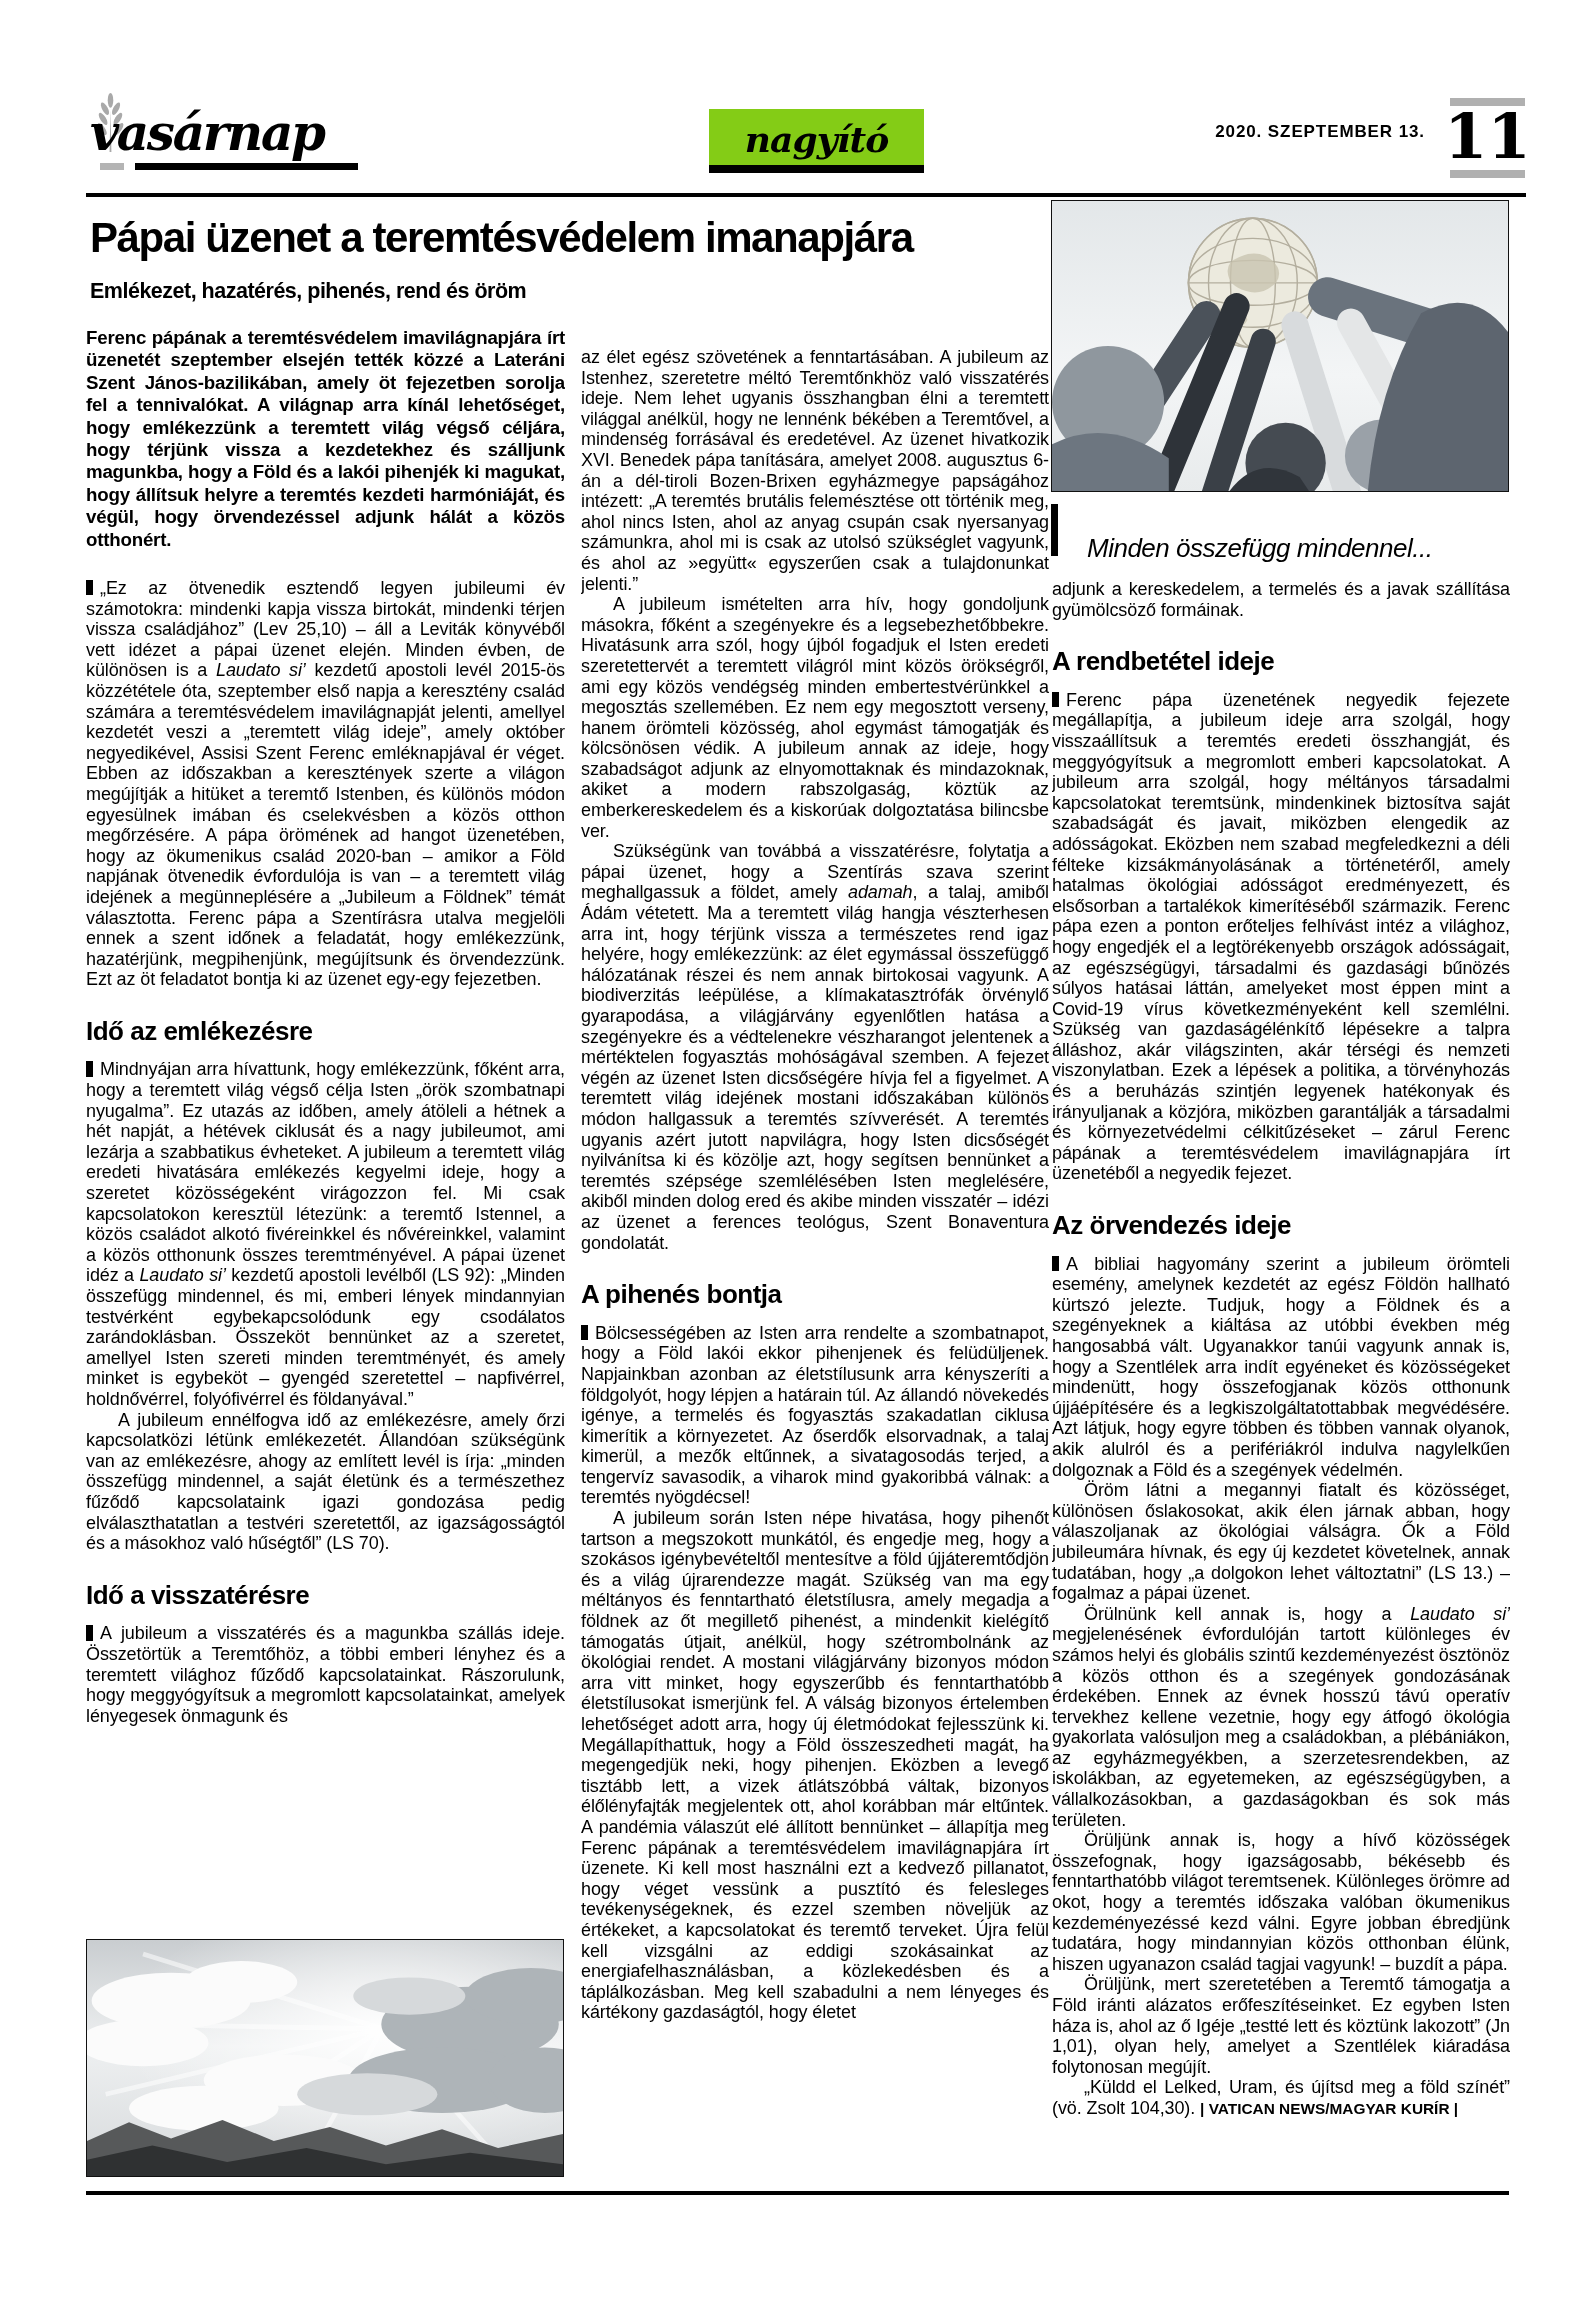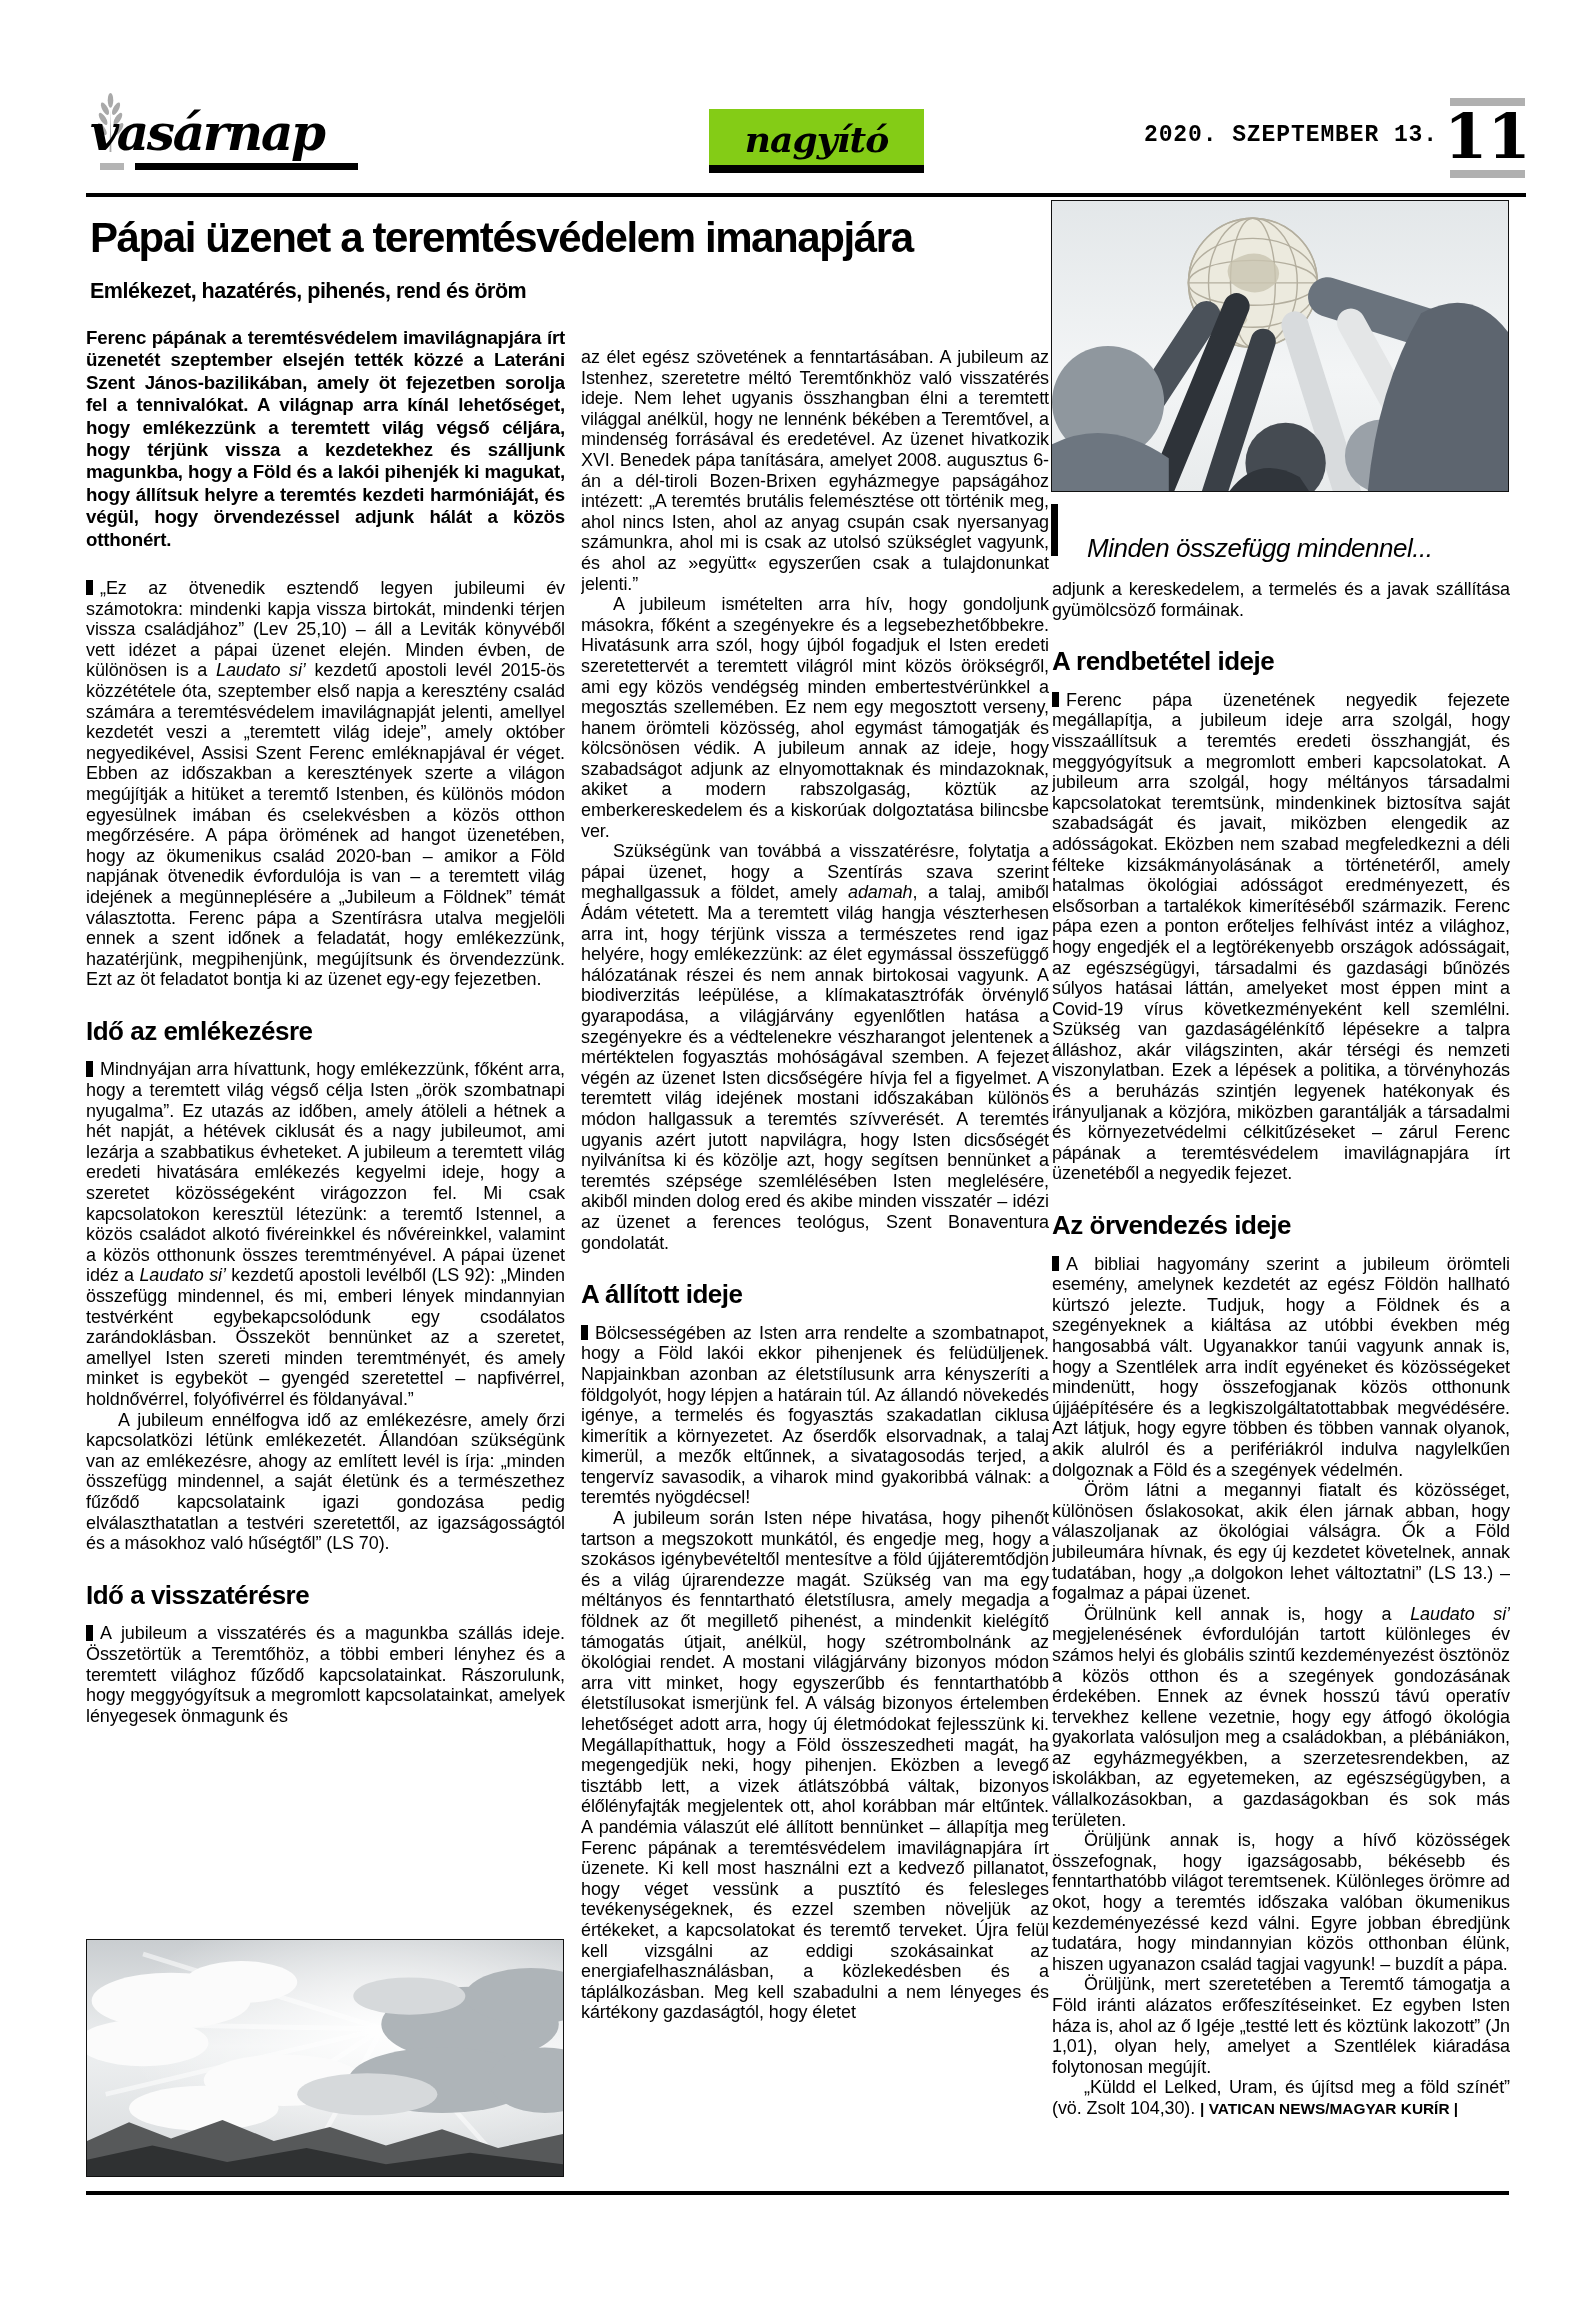--- a/index.html
+++ b/index.html
@@ -17,22 +17,22 @@
   #wheat{left:92px;top:92px;width:37px;height:61px;z-index:0;}
   #masthead-underline-gray{left:100px;top:163px;width:24px;height:6.5px;background:#b4b4b4;}
   #masthead-underline-black{left:135px;top:163px;width:223px;height:6.5px;background:#000;}
 
   #section-box{left:709px;top:109px;width:215px;height:64px;background:#84cc16;
     display:flex;align-items:center;justify-content:center;}
   #section-label{font-family:"DejaVu Serif",serif;font-style:italic;font-weight:700;
     font-size:36px;letter-spacing:-0.9px;padding-bottom:4.7px;}
   #section-bar{left:709px;top:165px;width:215px;height:7.5px;background:#000;}
 
-  #issue-date{right:157px;top:122px;font-family:Liberation Mono, monospace;
-    font-size:23px;font-weight:600;letter-spacing:0.9px;}
+  #issue-date{right:170px;top:122px;font-family:Liberation Sans, sans-serif;
+    font-size:17px;font-weight:600;letter-spacing:0.9px;}
   .pagebar{width:75px;height:8.4px;background:#b0b0b0;}
   #pagebar-top{left:1450px;top:98px;}
   #pagebar-bottom{left:1450px;top:170px;}
   #page-number{left:1450px;top:102px;width:75px;height:70px;display:flex;align-items:center;justify-content:center;
     font-family:"DejaVu Serif",serif;font-weight:700;font-size:62px;line-height:1;}
 
   #header-rule{left:86px;top:193px;width:1440px;height:4.2px;background:#000;}
   #bottom-rule{left:86px;top:2191px;width:1423px;height:3.7px;background:#000;}
 
   
@@ -200,21 +200,21 @@
     <h2>Idő az emlékezésre</h2>
     <p><span class="pmark"></span>Mindnyájan arra hívattunk, hogy emlékezzünk, főként arra, hogy a teremtett világ végső célja Isten „örök szombatnapi nyugalma”. Ez utazás az időben, amely átöleli a hétnek a hét napját, a hétévek ciklusát és a nagy jubileumot, ami lezárja a szabbatikus évheteket. A jubileum a teremtett világ eredeti hivatására emlékezés kegyelmi ideje, hogy a szeretet közösségeként virágozzon fel. Mi csak kapcsolatokon keresztül létezünk: a teremtő Istennel, a közös családot alkotó fivéreinkkel és nővéreinkkel, valamint a közös otthonunk összes teremtményével. A pápai üzenet idéz a <i>Laudato si’</i> kezdetű apostoli levélből (LS 92): „Minden összefügg mindennel, és mi, emberi lények mindannyian testvérként egybekapcsolódunk egy csodálatos zarándoklásban. Összeköt bennünket az a szeretet, amellyel Isten szereti minden teremtményét, és amely minket is egybeköt – gyengéd szeretettel – napfivérrel, holdnővérrel, folyófivérrel és földanyával.”</p>
     <p class="indent">A jubileum ennélfogva idő az emlékezésre, amely őrzi kapcsolatközi létünk emlékezetét. Állandóan szükségünk van az emlékezésre, ahogy az említett levél is írja: „minden összefügg mindennel, a saját életünk és a természethez fűződő kapcsolataink igazi gondozása pedig elválaszthatatlan a testvéri szeretettől, az igazságosságtól és a másokhoz való hűségtől” (LS 70).</p>
     <h2>Idő a visszatérésre</h2>
     <p><span class="pmark"></span>A jubileum a visszatérés és a magunkba szállás ideje. Összetörtük a Teremtőhöz, a többi emberi lényhez és a teremtett világhoz fűződő kapcsolatainkat. Rászorulunk, hogy meggyógyítsuk a megromlott kapcsolatainkat, amelyek lényegesek önmagunk és</p>
   </div>
 <div class="abs bodycol" id="col2">
     <p>az élet egész szövetének a fenntartásában. A jubileum az Istenhez, szeretetre méltó Teremtőnkhöz való visszatérés ideje. Nem lehet ugyanis összhangban élni a teremtett világgal anélkül, hogy ne lennénk békében a Teremtővel, a mindenség forrásával és eredetével. Az üzenet hivatkozik XVI. Benedek pápa tanítására, amelyet 2008. augusztus 6-án a dél-tiroli Bozen-Brixen egyházmegye papságához intézett: „A teremtés brutális felemésztése ott történik meg, ahol nincs Isten, ahol az anyag csupán csak nyersanyag számunkra, ahol mi is csak az utolsó szükséglet vagyunk, és ahol az »együtt« egyszerűen csak a tulajdonunkat jelenti.”</p>
     <p class="indent">A jubileum ismételten arra hív, hogy gondoljunk másokra, főként a szegényekre és a legsebezhetőbbekre. Hivatásunk arra szól, hogy újból fogadjuk el Isten eredeti szeretettervét a teremtett világról mint közös örökségről, ami egy közös vendégség minden embertestvérünkkel a megosztás szellemében. Ez nem egy megosztott verseny, hanem örömteli közösség, ahol egymást támogatják és kölcsönösen védik. A jubileum annak az ideje, hogy szabadságot adjunk az elnyomottaknak és mindazoknak, akiket a modern rabszolgaság, köztük az emberkereskedelem és a kiskorúak dolgoztatása bilincsbe ver.</p>
     <p class="indent">Szükségünk van továbbá a visszatérésre, folytatja a pápai üzenet, hogy a Szentírás szava szerint meghallgassuk a földet, amely <i>adamah</i>, a talaj, amiből Ádám vétetett. Ma a teremtett világ hangja vészterhesen arra int, hogy térjünk vissza a természetes rend igaz helyére, hogy emlékezzünk: az élet egymással összefüggő hálózatának részei és nem annak birtokosai vagyunk. A biodiverzitás leépülése, a klímakatasztrófák örvénylő gyarapodása, a világjárvány egyenlőtlen hatása a szegényekre és a védtelenekre vészharangot jelentenek a mértéktelen fogyasztás mohóságával szemben. A fejezet végén az üzenet Isten dicsőségére hívja fel a figyelmet. A teremtett világ idejének mostani időszakában különös módon hallgassuk a teremtés szívverését. A teremtés ugyanis azért jutott napvilágra, hogy Isten dicsőségét nyilvánítsa ki és közölje azt, hogy segítsen bennünket a teremtés szépsége szemlélésében Isten meglelésére, akiből minden dolog ered és akibe minden visszatér – idézi az üzenet a ferences teológus, Szent Bonaventura gondolatát.</p>
-    <h2>A állított ideje</h2>
+    <h2>A pihenés bontja</h2>
     <p><span class="pmark"></span>Bölcsességében az Isten arra rendelte a szombatnapot, hogy a Föld lakói ekkor pihenjenek és felüdüljenek. Napjainkban azonban az életstílusunk arra kényszeríti a földgolyót, hogy lépjen a határain túl. Az állandó növekedés igénye, a termelés és fogyasztás szakadatlan ciklusa kimerítik a környezetet. Az őserdők elsorvadnak, a talaj kimerül, a mezők eltűnnek, a sivatagosodás terjed, a tengervíz savasodik, a viharok mind gyakoribbá válnak: a teremtés nyögdécsel!</p>
     <p class="indent">A jubileum során Isten népe hivatása, hogy pihenőt tartson a megszokott munkától, és engedje meg, hogy a szokásos igénybevételtől mentesítve a föld újjáteremtődjön és a világ újrarendezze magát. Szükség van ma egy méltányos és fenntartható életstílusra, amely megadja a földnek az őt megillető pihenést, a mindenkit kielégítő támogatás útjait, anélkül, hogy szétrombolnánk az ökológiai rendet. A mostani világjárvány bizonyos módon arra vitt minket, hogy egyszerűbb és fenntarthatóbb életstílusokat ismerjünk fel. A válság bizonyos értelemben lehetőséget adott arra, hogy új életmódokat fejlesszünk ki. Megállapíthattuk, hogy a Föld összeszedheti magát, ha megengedjük neki, hogy pihenjen. Eközben a levegő tisztább lett, a vizek átlátszóbbá váltak, bizonyos élőlényfajták megjelentek ott, ahol korábban már eltűntek. A pandémia válaszút elé állított bennünket – állapítja meg Ferenc pápának a teremtésvédelem imavilágnapjára írt üzenete. Ki kell most használni ezt a kedvező pillanatot, hogy véget vessünk a pusztító és felesleges tevékenységeknek, és ezzel szemben növeljük az értékeket, a kapcsolatokat és teremtő terveket. Újra felül kell vizsgálni az eddigi szokásainkat az energiafelhasználásban, a közlekedésben és a táplálkozásban. Meg kell szabadulni a nem lényeges és kártékony gazdaságtól, hogy életet</p>
   </div>
 <div class="abs bodycol" id="col3">
     <p>adjunk a kereskedelem, a termelés és a javak szállítása gyümölcsöző formáinak.</p>
     <h2>A rendbetétel ideje</h2>
     <p><span class="pmark"></span>Ferenc pápa üzenetének negyedik fejezete megállapítja, a jubileum ideje arra szolgál, hogy visszaállítsuk a teremtés eredeti összhangját, és meggyógyítsuk a megromlott emberi kapcsolatokat. A jubileum arra szolgál, hogy méltányos társadalmi kapcsolatokat teremtsünk, mindenkinek biztosítva saját szabadságát és javait, miközben elengedik az adósságokat. Eközben nem szabad megfeledkezni a déli félteke kizsákmányolásának a történetéről, amely hatalmas ökológiai adósságot eredményezett, és elsősorban a tartalékok kimerítéséből származik. Ferenc pápa ezen a ponton erőteljes felhívást intéz a világhoz, hogy engedjék el a legtörékenyebb országok adósságait, az egészségügyi, társadalmi és gazdasági bűnözés súlyos hatásai láttán, amelyeket most éppen mint a Covid-19 vírus következményeként kell szemlélni. Szükség van gazdaságélénkítő lépésekre a talpra álláshoz, akár világszinten, akár térségi és nemzeti viszonylatban. Ezek a lépések a politika, a törvényhozás és a beruházás szintjén legyenek hatékonyak és irányuljanak a közjóra, miközben garantálják a társadalmi és környezetvédelmi célkitűzéseket – zárul Ferenc pápának a teremtésvédelem imavilágnapjára írt üzenetéből a negyedik fejezet.</p>
     <h2>Az örvendezés ideje</h2>
     <p><span class="pmark"></span>A bibliai hagyomány szerint a jubileum örömteli esemény, amelynek kezdetét az egész Földön hallható kürtszó jelezte. Tudjuk, hogy a Földnek és a szegényeknek a kiáltása az utóbbi években még hangosabbá vált. Ugyanakkor tanúi vagyunk annak is, hogy a Szentlélek arra indít egyéneket és közösségeket mindenütt, hogy összefogjanak közös otthonunk újjáépítésére és a legkiszolgáltatottabbak megvédésére. Azt látjuk, hogy egyre többen és többen vannak olyanok, akik alulról és a perifériákról indulva nagylelkűen dolgoznak a Föld és a szegények védelmén.</p>
     <p class="indent">Öröm látni a megannyi fiatalt és közösséget, különösen őslakosokat, akik élen járnak abban, hogy válaszoljanak az ökológiai válságra. Ők a Föld jubileumára hívnak, és egy új kezdetet követelnek, annak tudatában, hogy „a dolgokon lehet változtatni” (LS 13.) – fogalmaz a pápai üzenet.</p>

